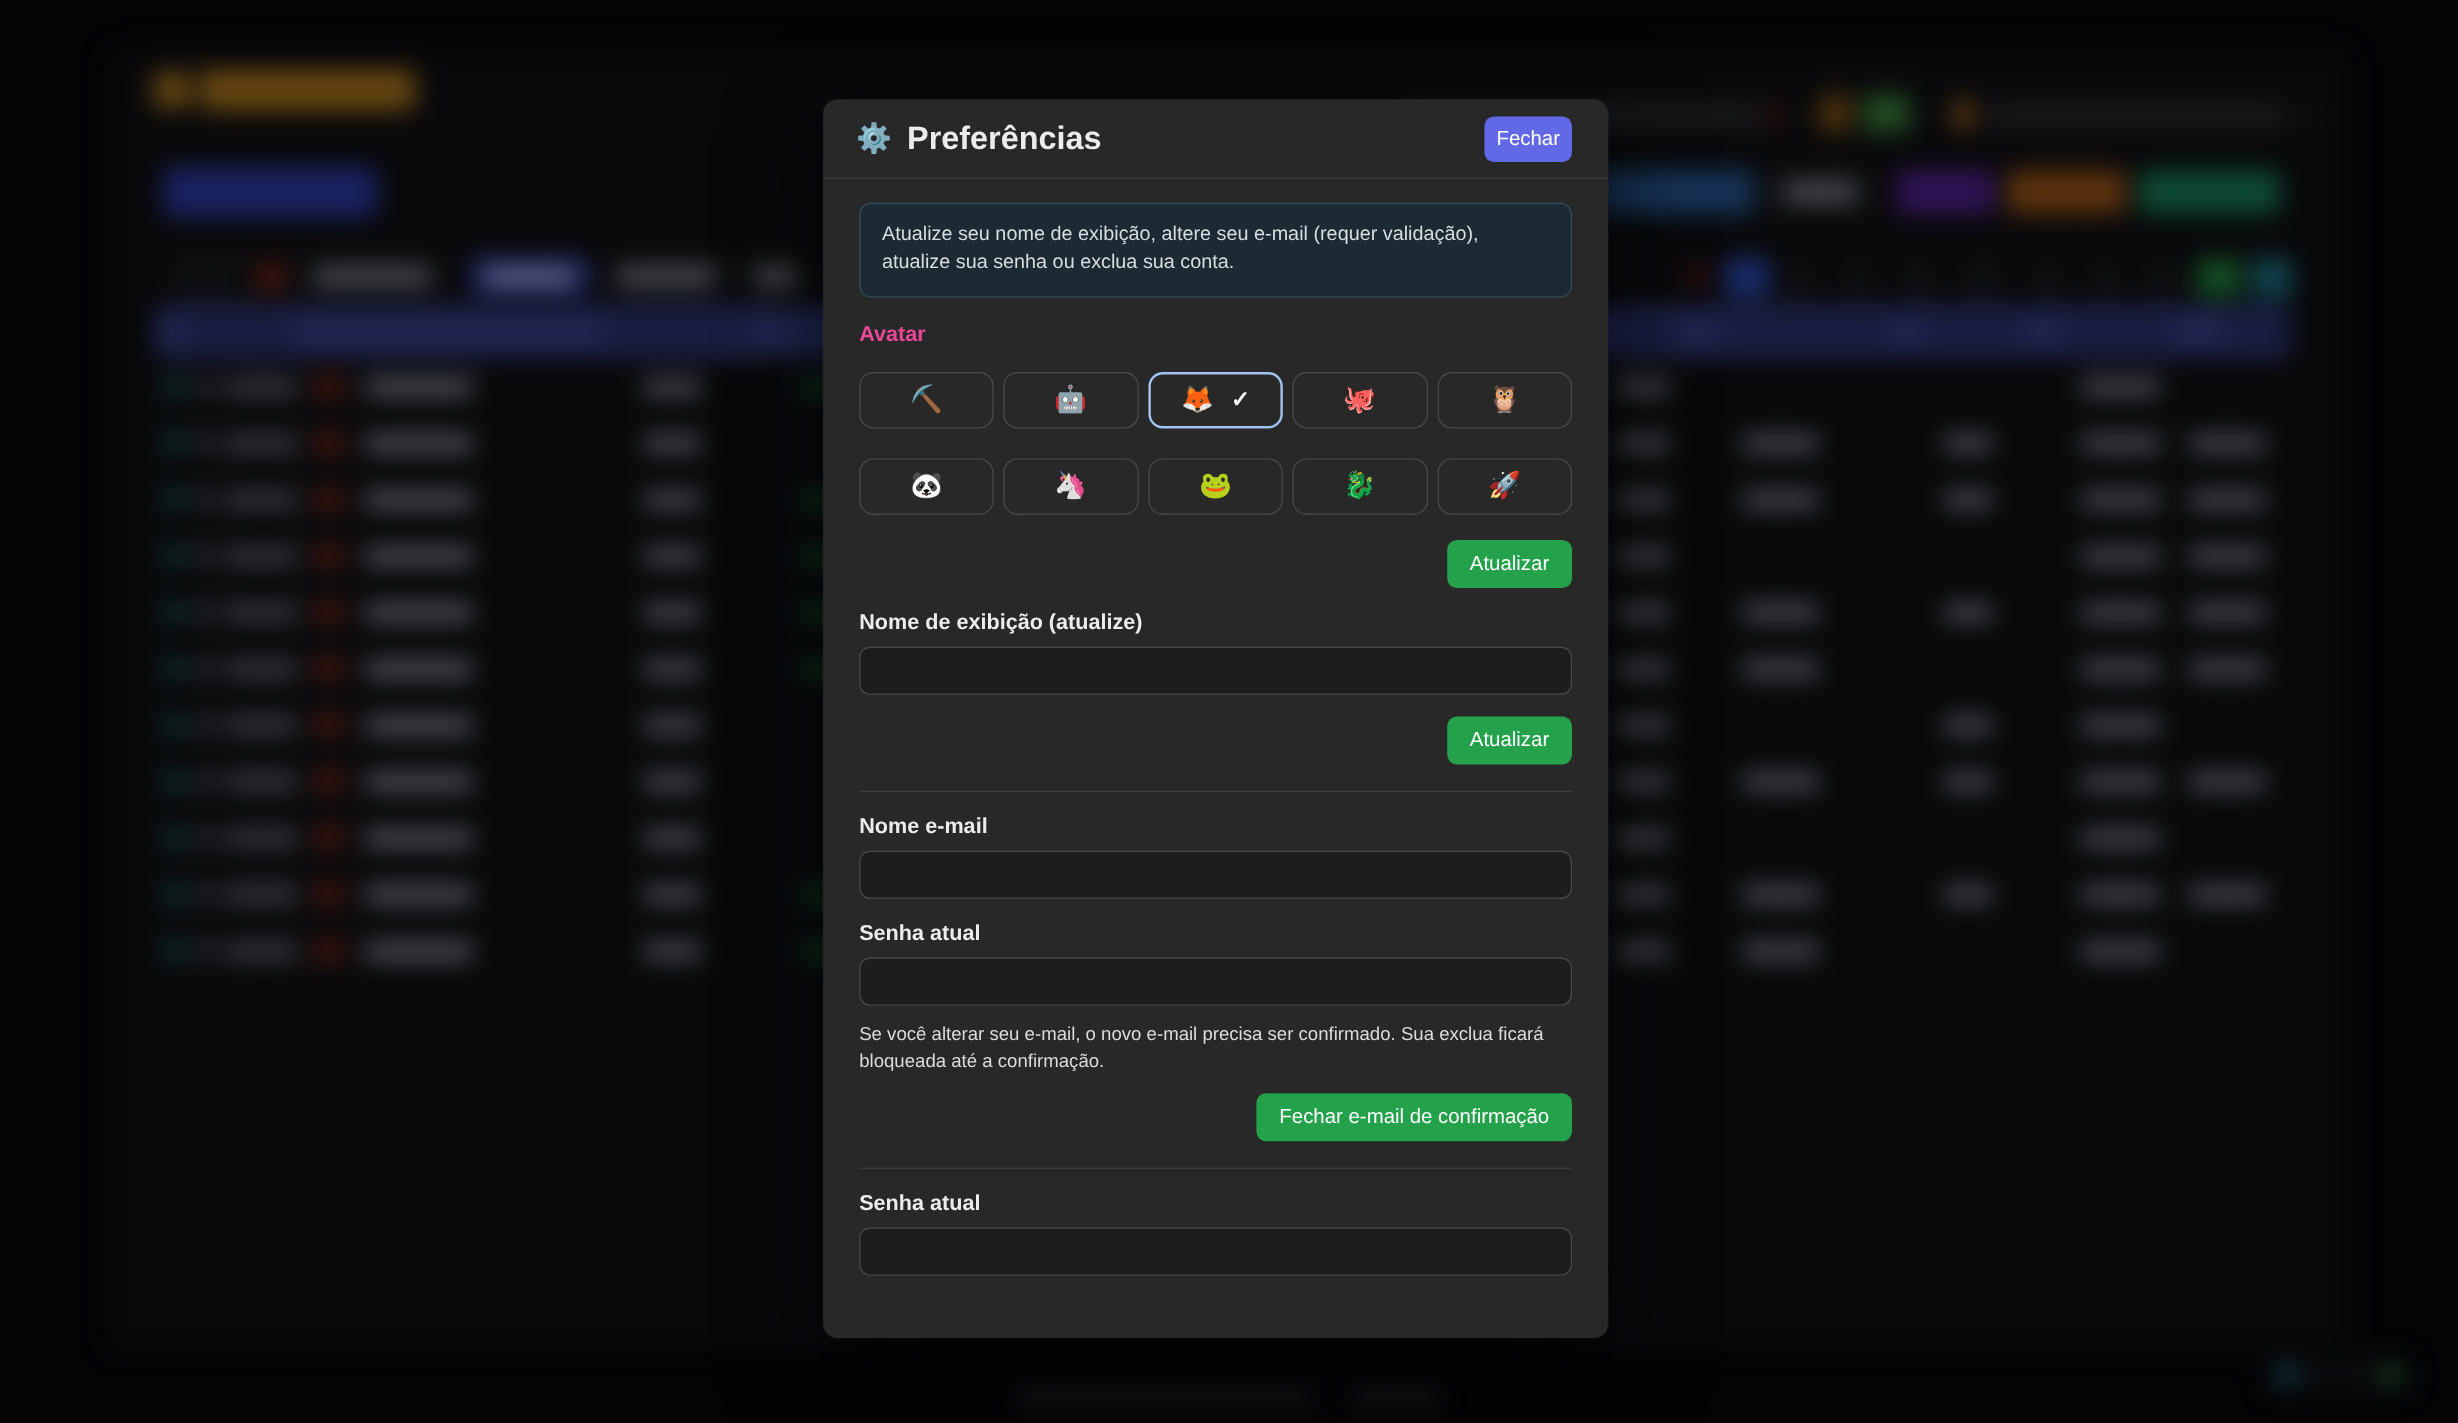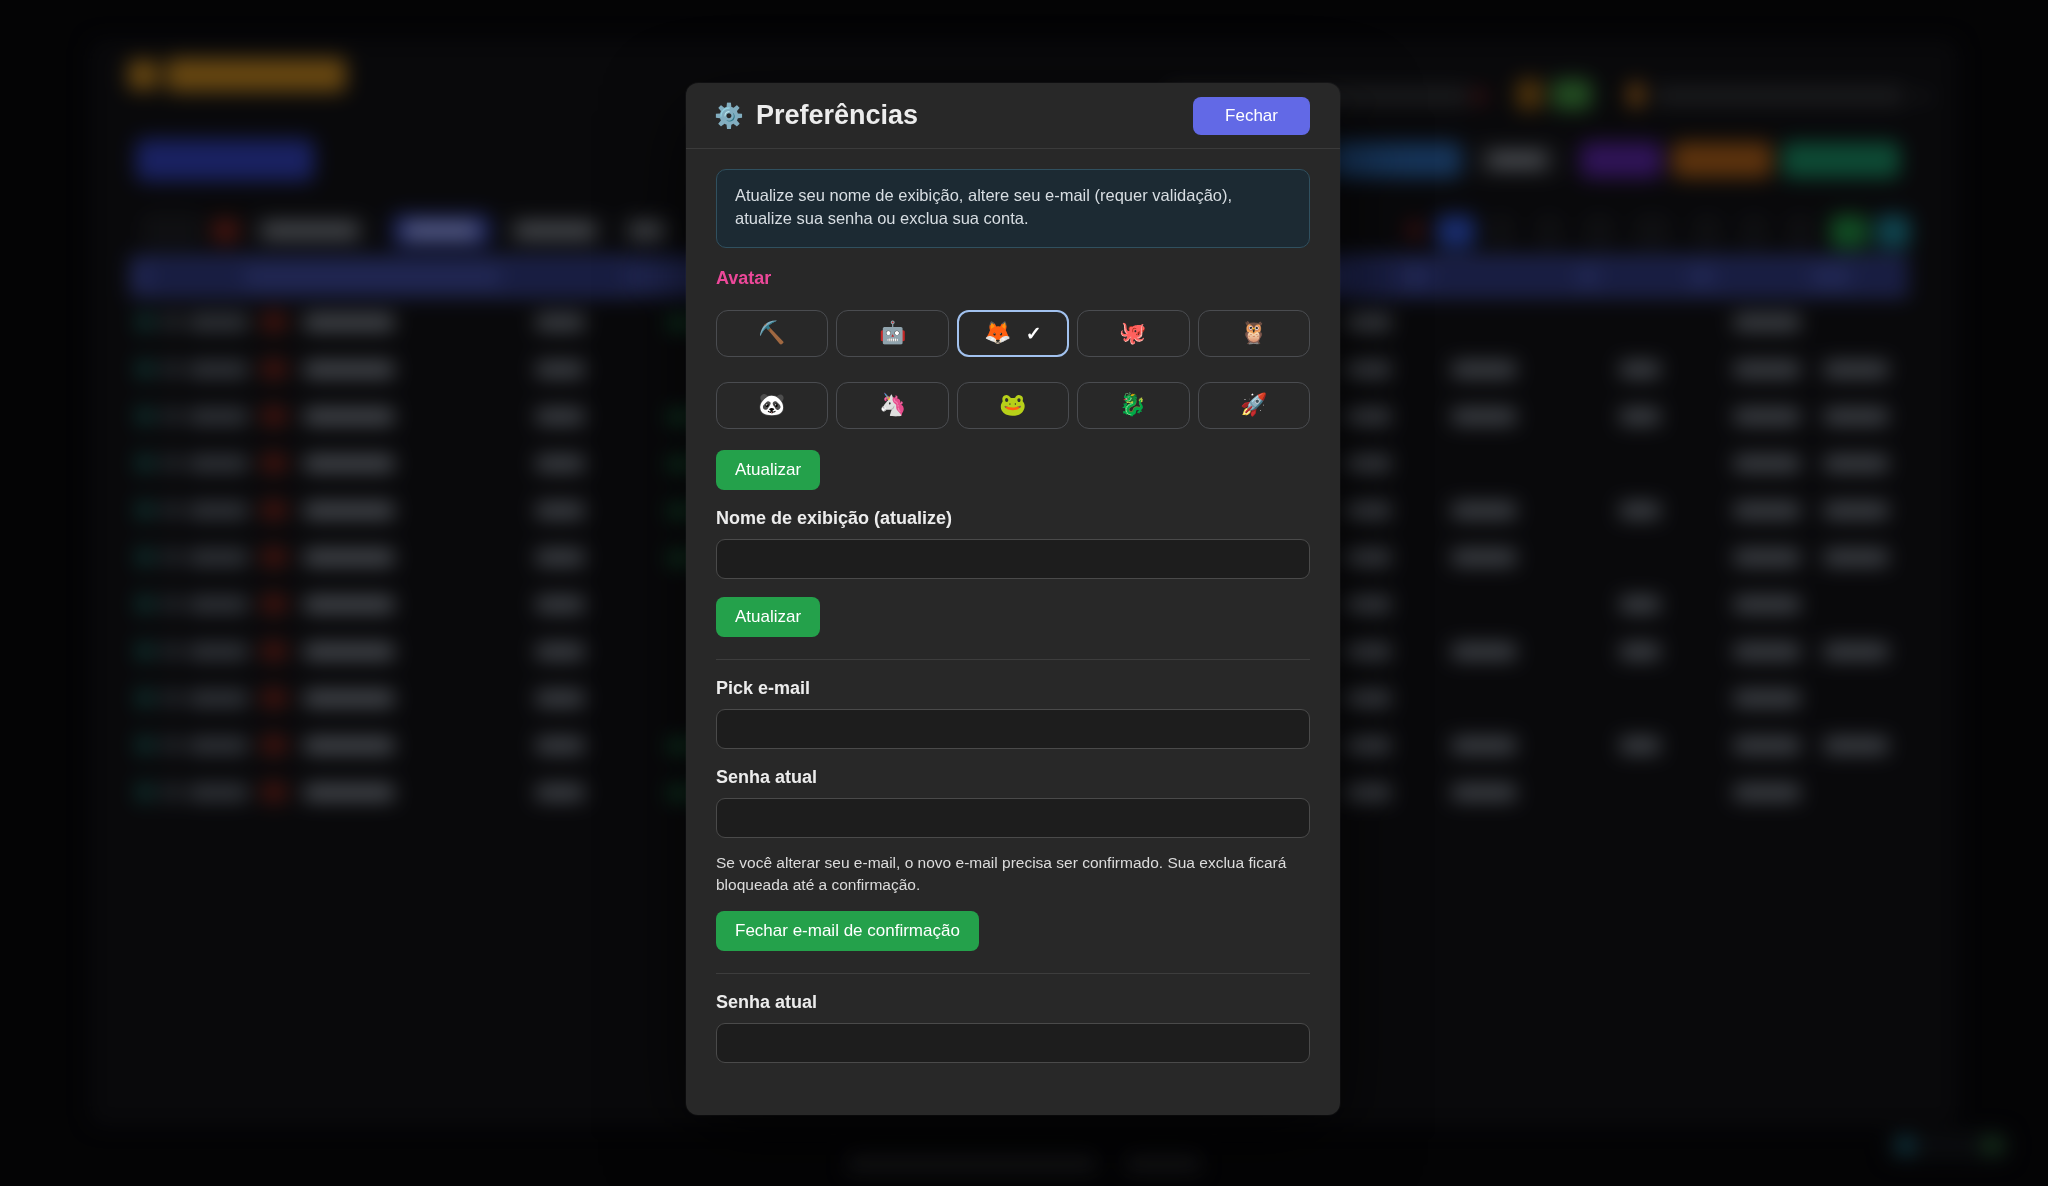--- a/index.html
+++ b/index.html
@@ -14,38 +14,38 @@
 
   
   .modal { position:absolute; left:686px; top:83px; width:654px; height:1032px;
            background:#282828; border-radius:12px; overflow:hidden;
            box-shadow:0 26px 80px rgba(0,0,0,.7), 0 0 0 1px rgba(255,255,255,.04); }
   .modal-header { display:flex; align-items:center; justify-content:space-between;
                   height:66px; padding:0 30px 0 28px; border-bottom:1px solid #3b3b3b; }
   .modal-title { display:flex; align-items:center; gap:12px; font-size:27px; font-weight:bold; color:#ececec; }
   .gear { font-size:24px; color:#9aa0a6; line-height:1; }
   .btn-close { background:#6269e6; color:#ffffff; border:none; border-radius:8px;
-               height:38px; padding:0 32px; font-size:17px; font-family:inherit; cursor:pointer; }
+               height:38px; padding:0 10px; font-size:17px; font-family:inherit; cursor:pointer; }
   .modal-body { padding:20px 30px 0; }
 
   .profile-card { background:#1c2a33; border:1px solid #30505f; border-radius:10px; padding:14px 18px 16px; }
   .profile-card .card-title { font-size:19px; font-weight:bold; color:#eef2f5; margin-bottom:10px; }
   .profile-card .card-desc { font-size:16.5px; line-height:1.42; color:#d7dde2; }
 
   .section-heading { font-size:18px; font-weight:bold; margin-top:20px; color:#ec4899; }
   .section-sub { font-size:16.5px; color:#d2d2d2; margin-top:7px; }
 
   .avatar-grid { display:grid; grid-template-columns:repeat(5,1fr); gap:25px 8px; margin-top:21px; }
   .avatar-btn { height:47px; background:transparent; border:1px solid #4a4c50; border-radius:12px;
                 display:flex; align-items:center; justify-content:center; gap:14px;
                 font-size:22px; cursor:pointer; color:#e7e7e7; font-family:inherit; }
   .avatar-btn.selected { border:2px solid #a2c2ef; }
   .avatar-btn .check { color:#ffffff; font-size:19px; font-weight:bold; }
 
-  .row-right { display:flex; justify-content:flex-start; }
+  .row-right { display:flex; justify-content:flex-end; }
   .mt21 { margin-top:21px; } .mt16 { margin-top:16px; } .mt18 { margin-top:18px; }
   .btn-green { background:#24a14b; color:#ffffff; border:none; border-radius:8px;
                height:40px; padding:0 19px; font-size:17px; font-family:inherit; cursor:pointer; }
 
   .field-label { font-size:18px; font-weight:bold; margin:18px 0 10px; color:#ececec; }
   .text-input { width:100%; height:40px; background:#1d1d1d; border:1px solid #4a4a4a;
                 border-radius:9px; padding:0 12px; color:#e7e7e7; font-size:16px; font-family:inherit; }
   .divider { border:none; border-top:1px solid #3d3d3d; margin-top:22px; }
   .note { font-size:15.5px; color:#dcdcdc; line-height:1.4; margin-top:14px; }
 </style>
@@ -292,21 +292,21 @@
       </div>
 
       <div class="field-label">Nome de exibição (atualize)</div>
       <input class="text-input" type="text" value="" style="">
       <div class="row-right mt18">
         <button class="btn-green">Atualizar</button>
       </div>
 
       <hr class="divider">
 
-      <div class="field-label">Pick e-mail</div>
+      <div class="field-label">Nome e-mail</div>
       <input class="text-input" type="text" value="" style="">
 
       <div class="field-label">Senha atual</div>
       <input class="text-input" type="password" value="" style="">
 
       <div class="note">Se você alterar seu e-mail, o novo e-mail precisa ser confirmado. Sua exclua ficará bloqueada até a confirmação.</div>
       <div class="row-right mt16">
         <button class="btn-green">Fechar e-mail de confirmação</button>
       </div>
 

